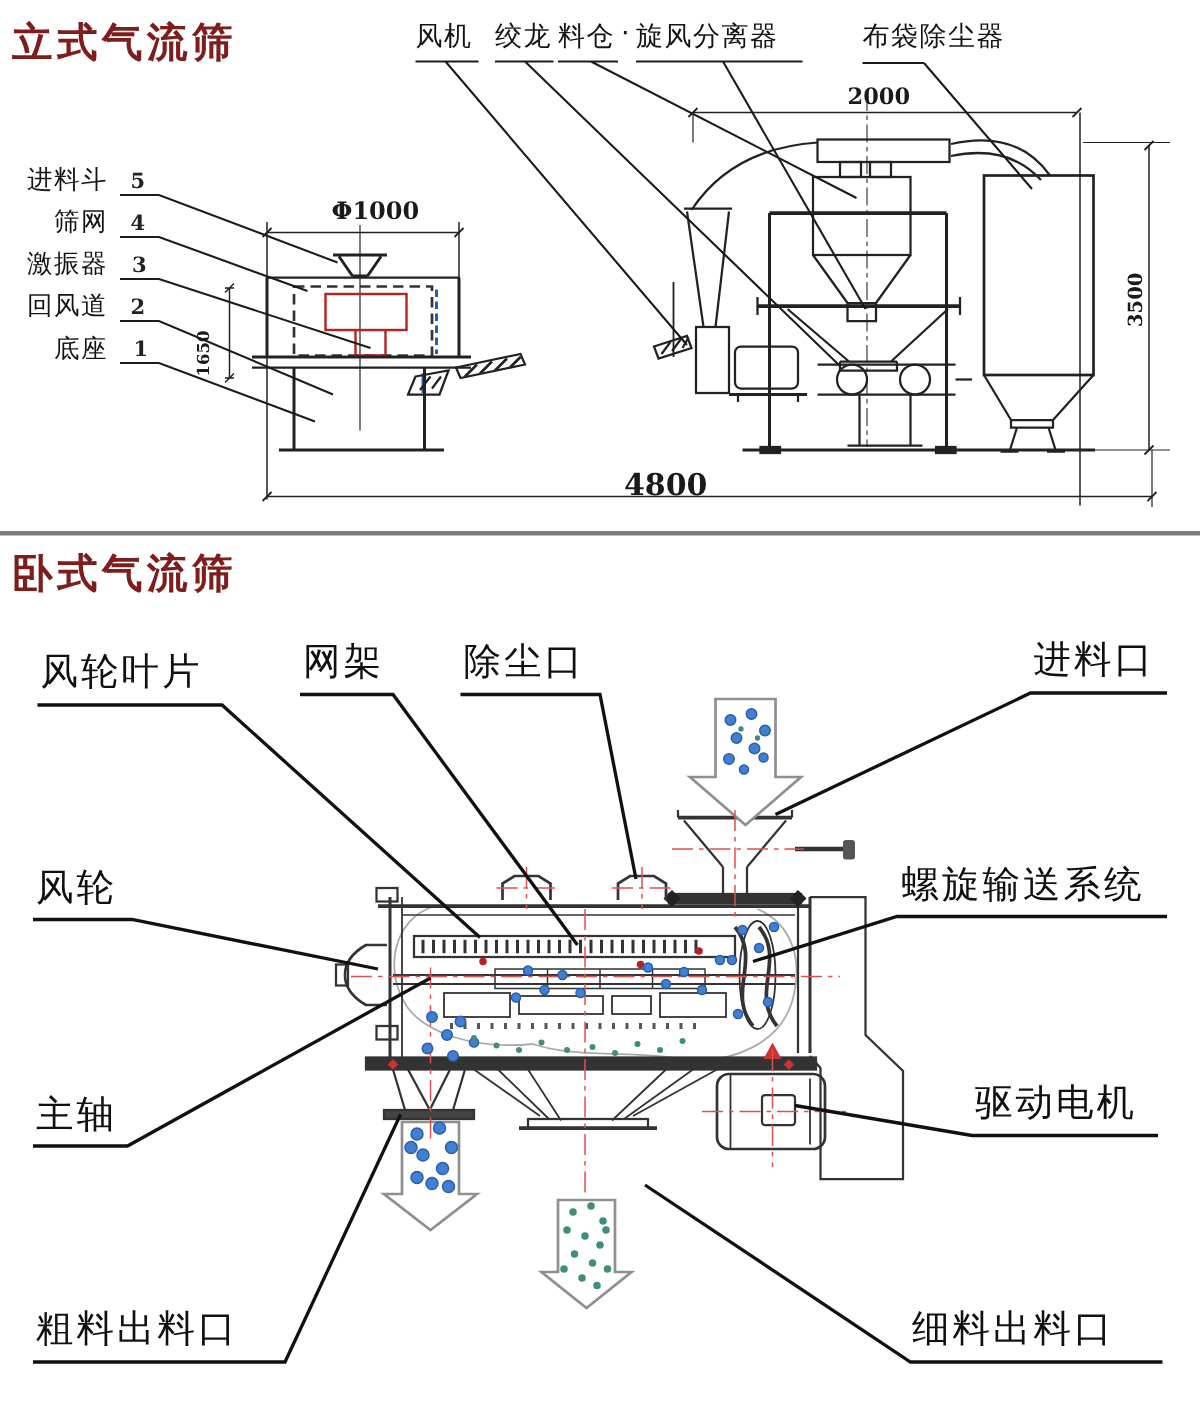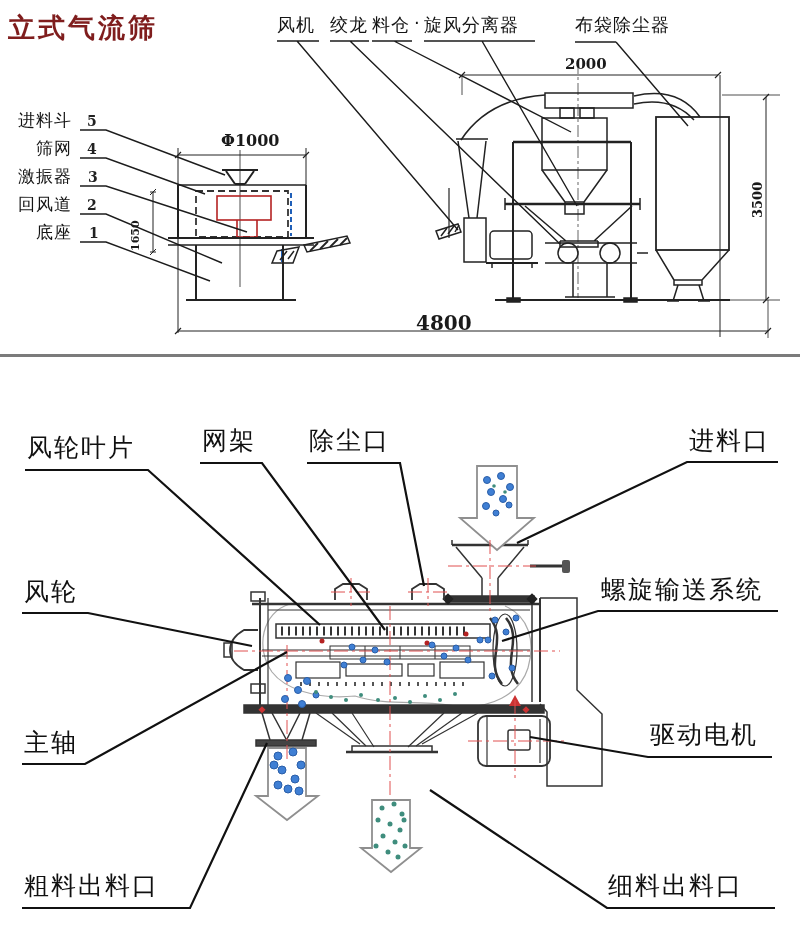--- a/index.html
+++ b/index.html
@@ -329,20 +329,21 @@
 <div class="num" style="left:89px;top:225px;">1</div>
 
 <div class="dim" style="left:221px;top:131px;font-size:16px;">Φ1000</div>
 <div class="dim" style="left:565px;top:55px;font-size:15px;">2000</div>
 <div class="dim rot" style="left:750px;top:218px;font-size:13px;">3500</div>
 <div class="dim" style="left:416px;top:311px;font-size:20px;">4800</div>
 <div class="dim rot" style="left:129px;top:251px;font-size:11px;">1650</div>
 
 <div class="divider"></div>
 
+<div class="title" style="left:8px;top:364px;">卧式气流筛</div>
 
 <div class="lbl lbl-big" style="left:27px;top:434px;">风轮叶片</div>
 <div class="lbl lbl-big" style="left:202px;top:427px;">网架</div>
 <div class="lbl lbl-big" style="left:309px;top:427px;">除尘口</div>
 <div class="lbl lbl-big" style="left:689px;top:427px;font-family:Liberation Serif, serif;">进料口</div>
 <div class="lbl lbl-big" style="left:24px;top:578px;">风轮</div>
 <div class="lbl lbl-big" style="left:601px;top:576px;">螺旋输送系统</div>
 <div class="lbl lbl-big" style="left:24px;top:729px;">主轴</div>
 <div class="lbl lbl-big" style="left:650px;top:721px;">驱动电机</div>
 <div class="lbl lbl-big" style="left:24px;top:872px;">粗料出料口</div>

